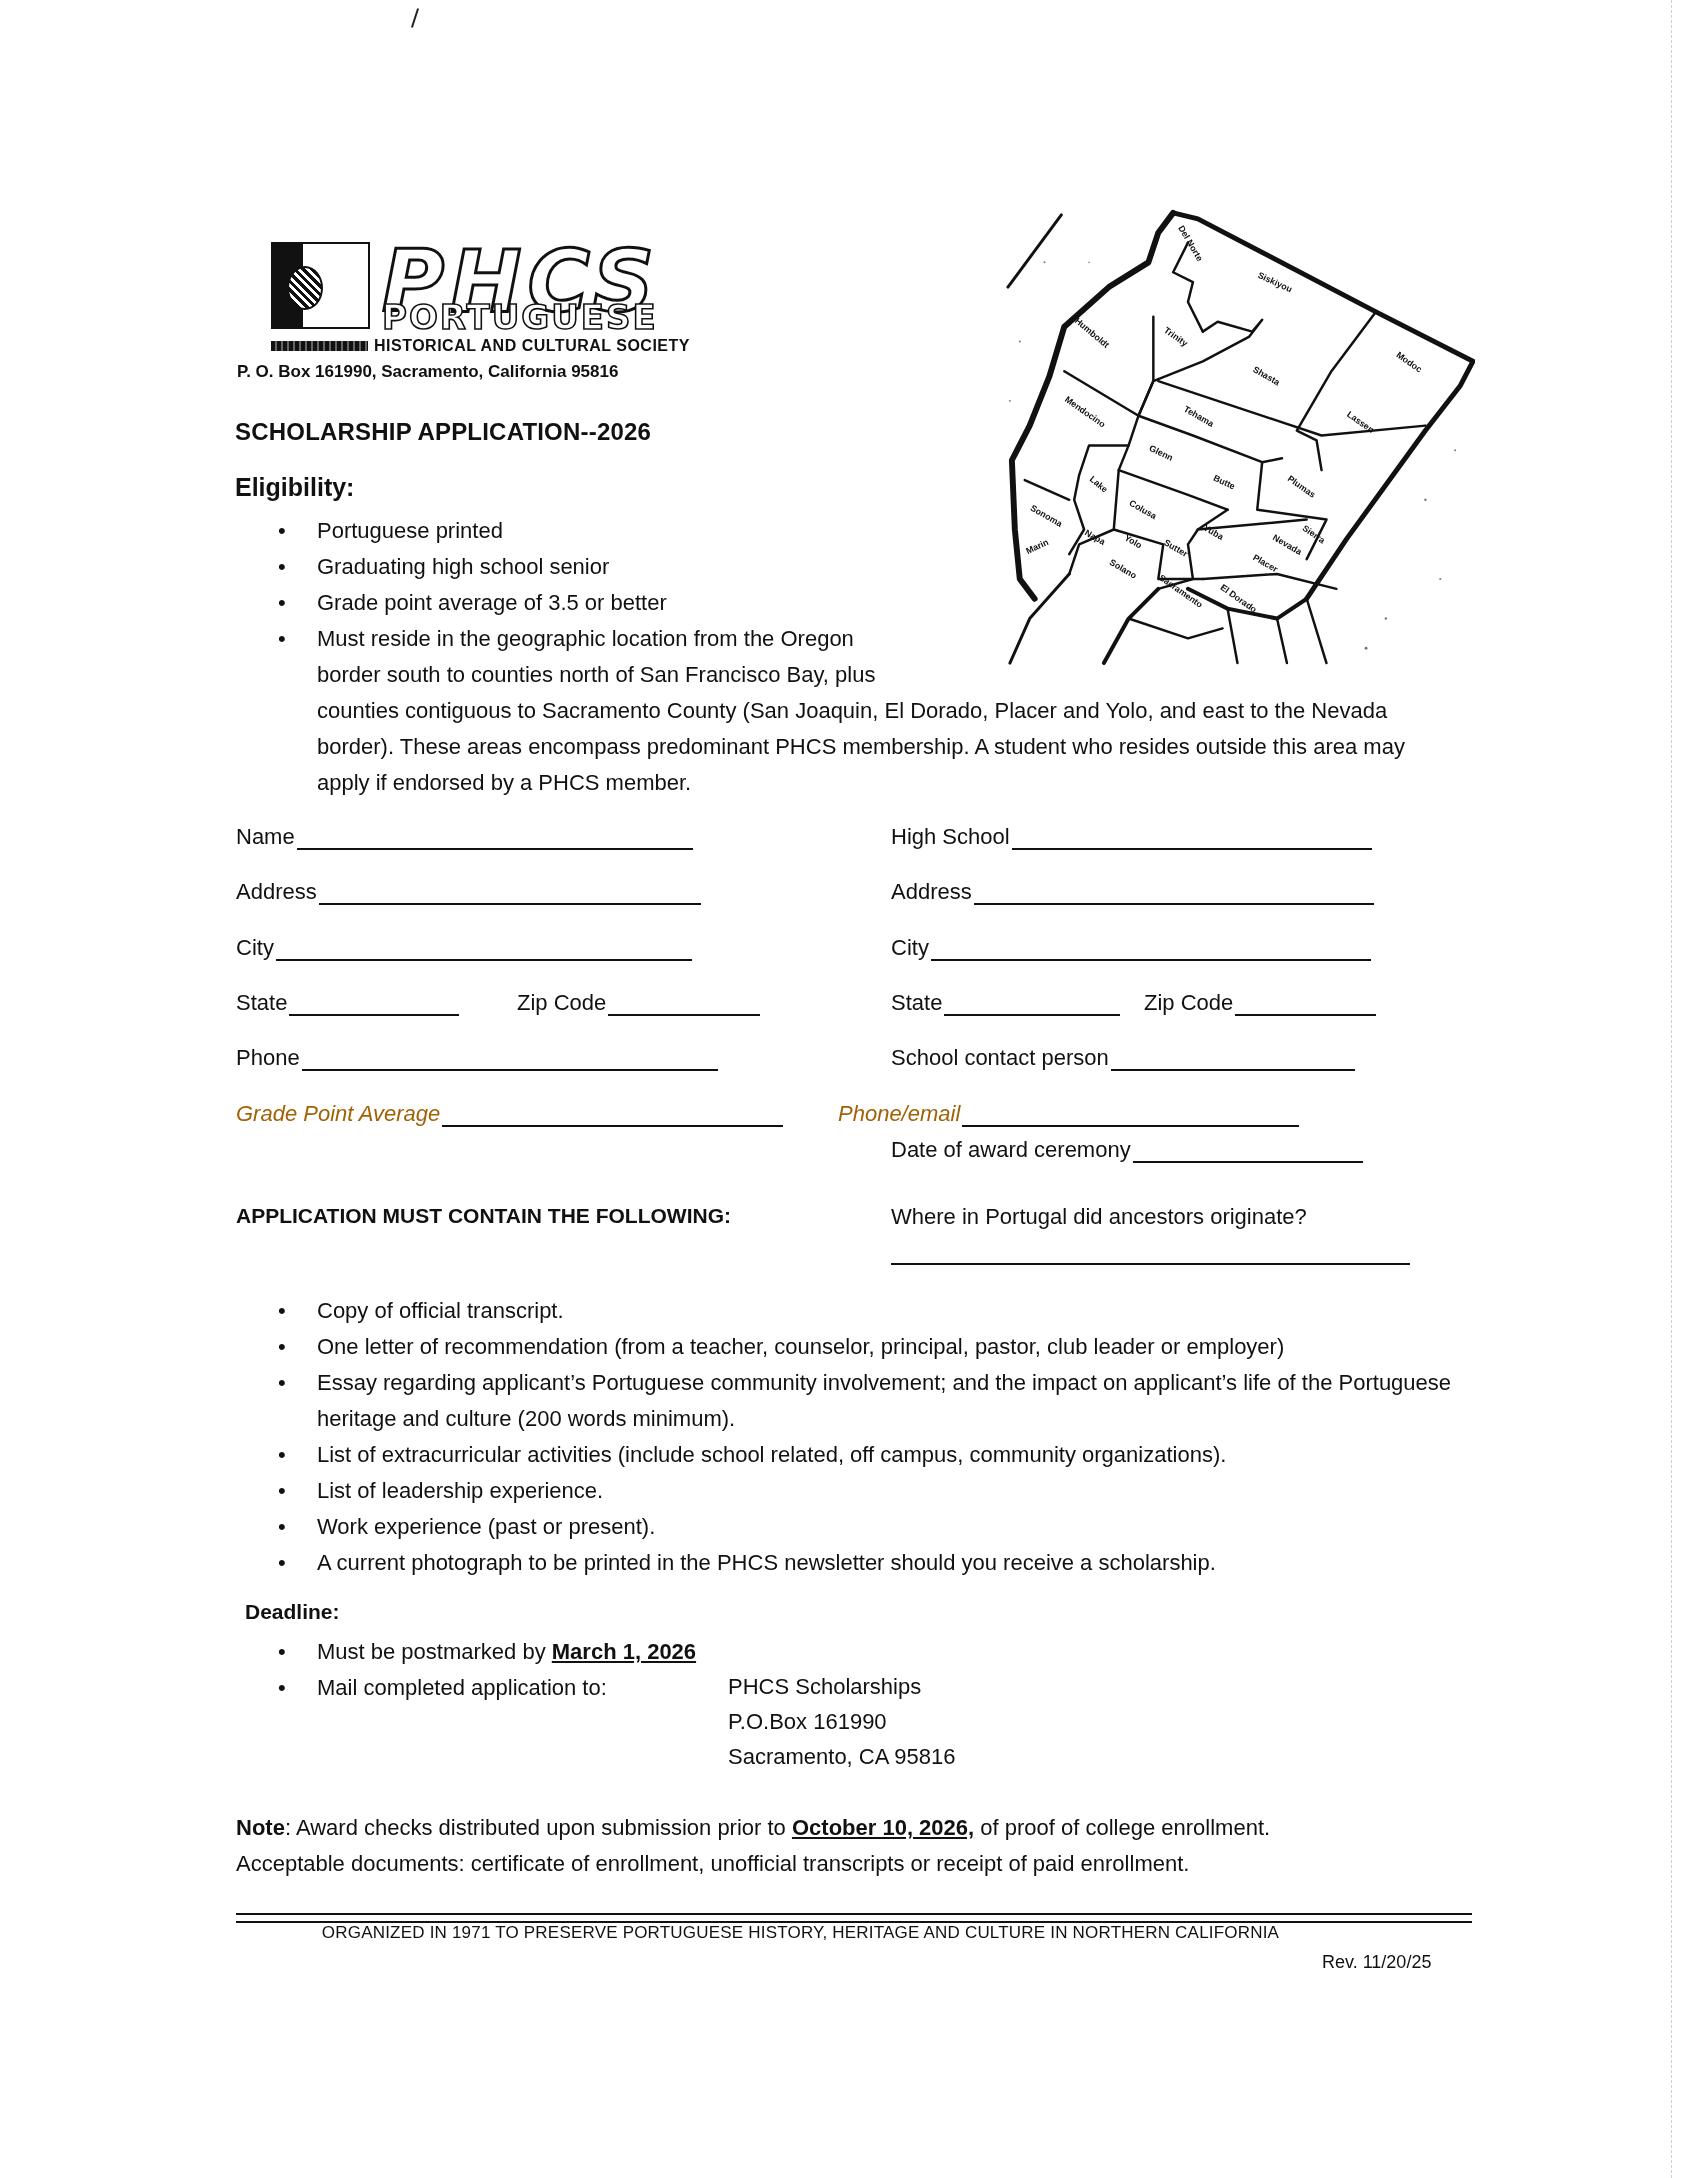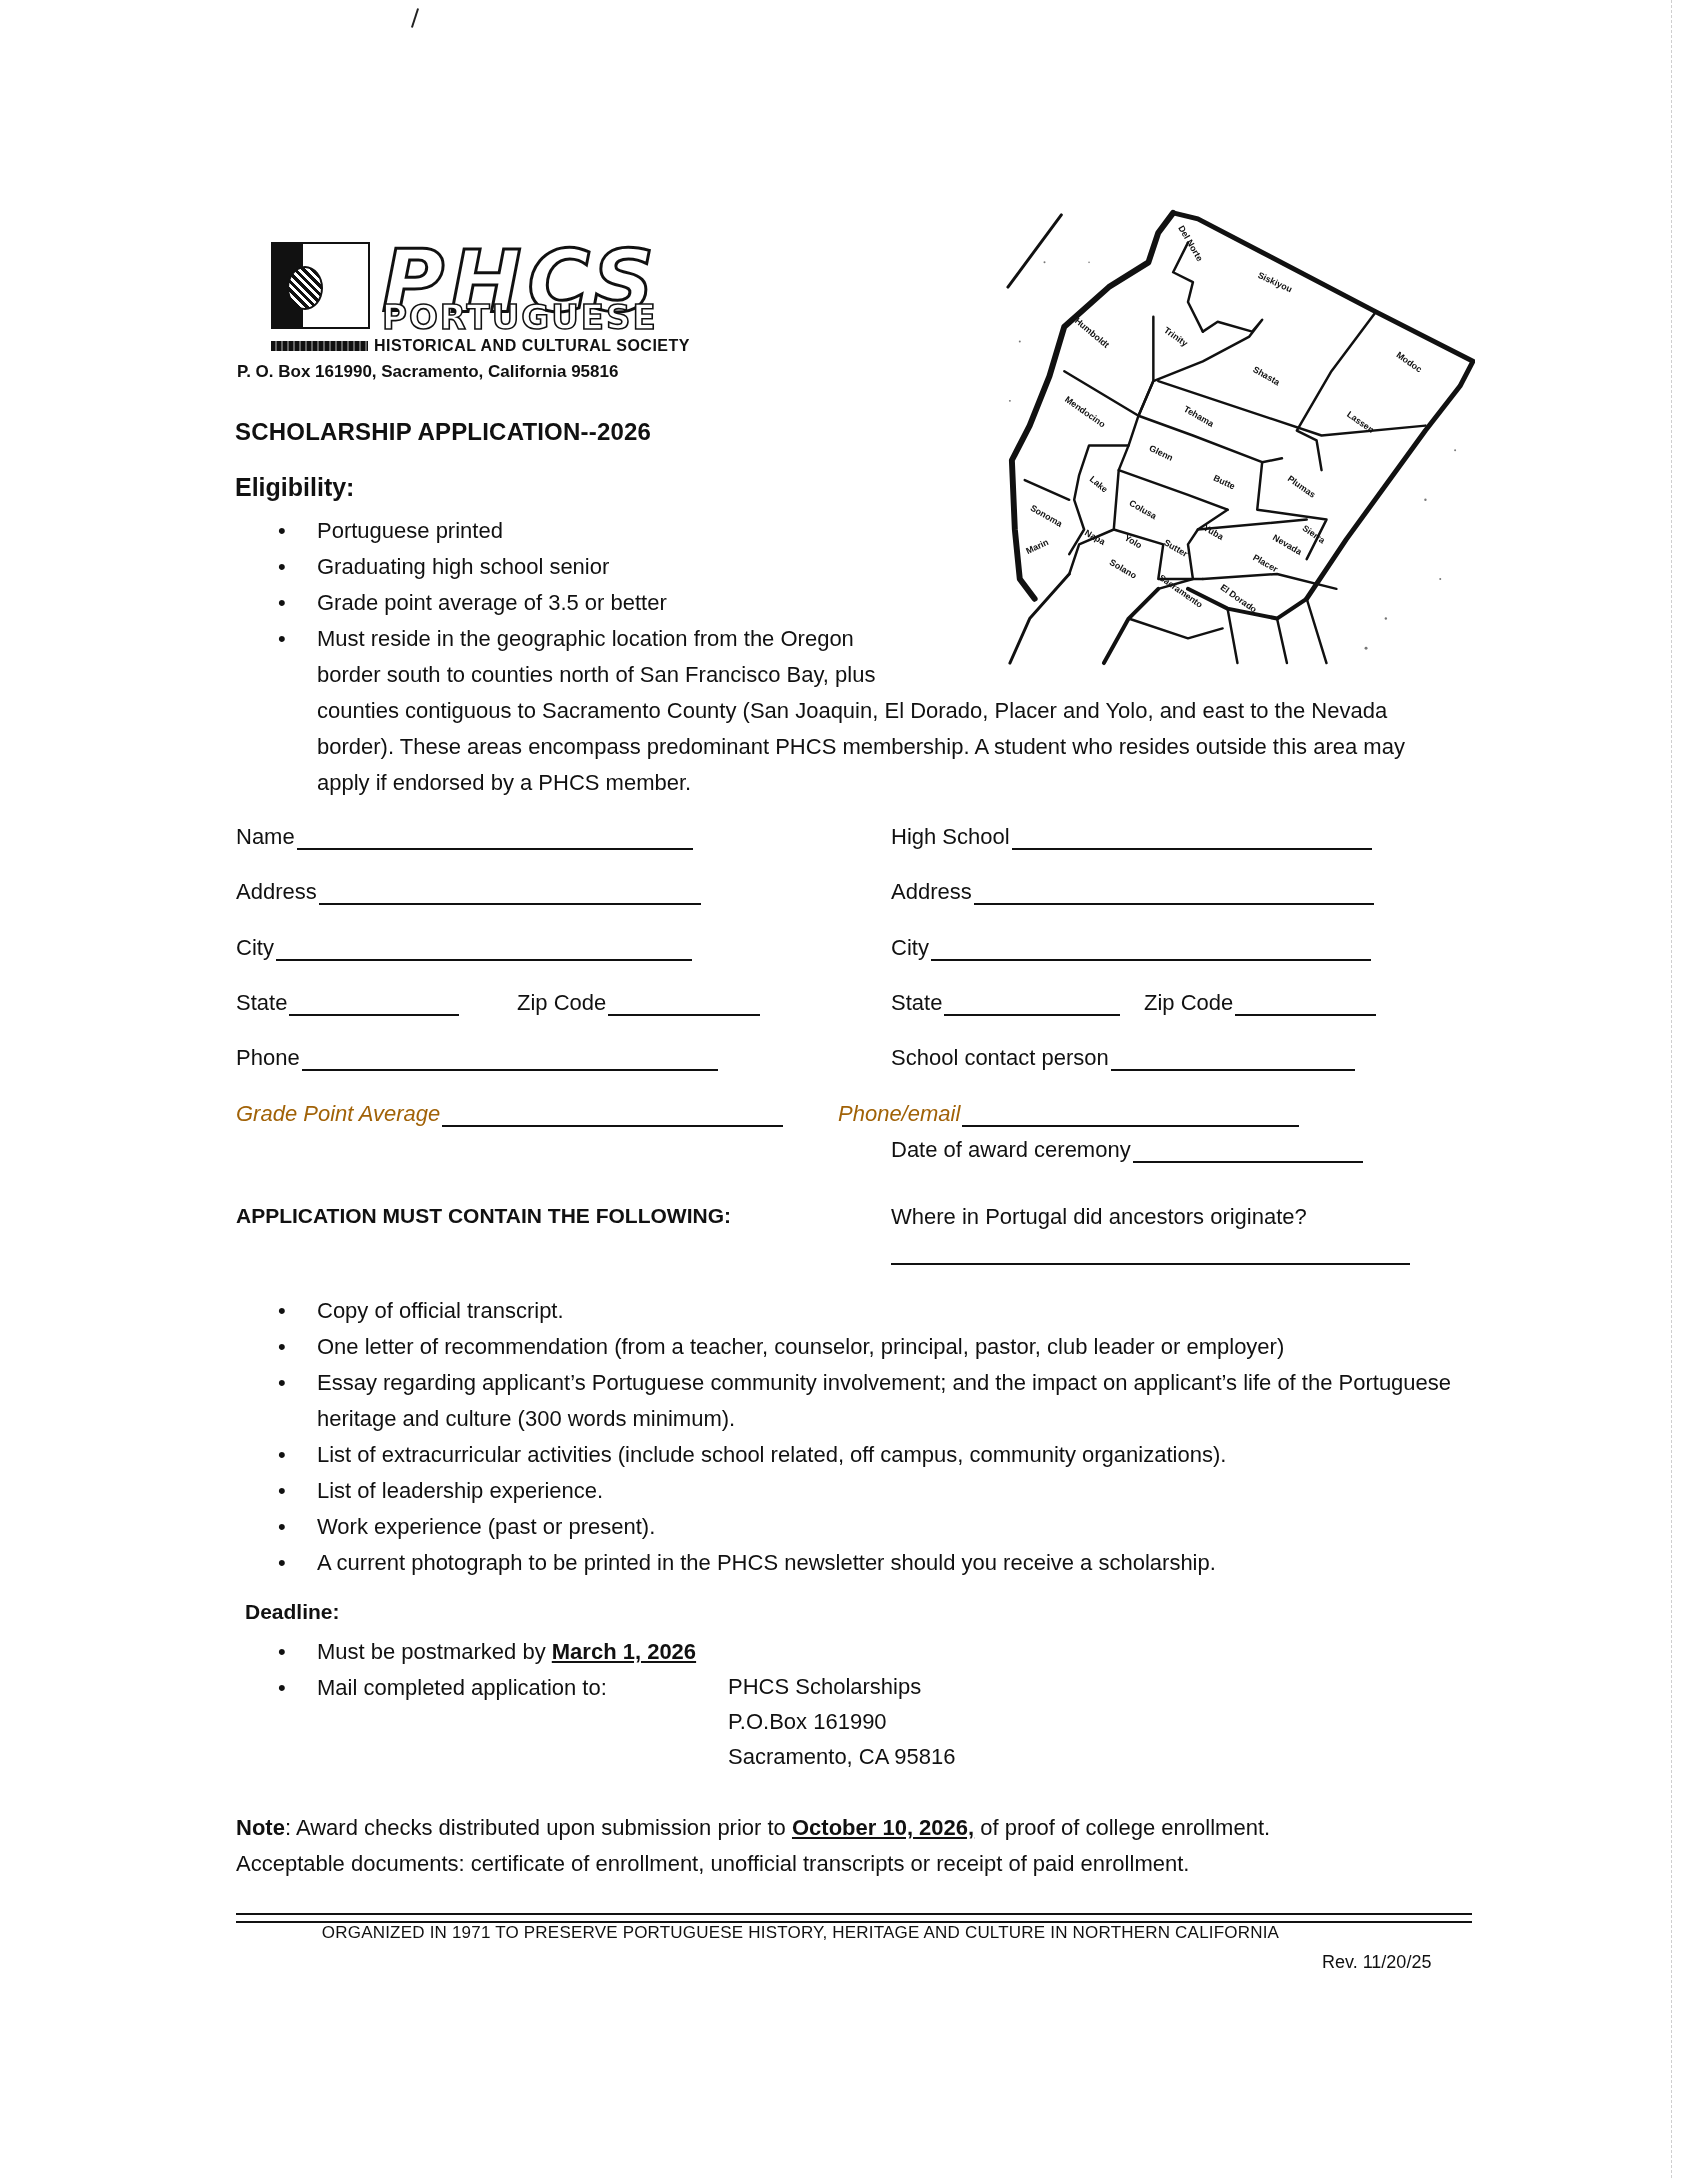--- a/index.html
+++ b/index.html
@@ -232,21 +232,21 @@
     <span class="line" style="width:230px;"></span>
 </div>
 
 <div class="abs contain-head">APPLICATION MUST CONTAIN THE FOLLOWING:</div>
 <div class="abs ancestors-q">Where in Portugal did ancestors originate?</div>
 <div class="abs ancestors-line"></div>
 
 <ul class="abs bullets req-list">
   <li>Copy of official transcript.</li>
   <li>One letter of recommendation (from a teacher, counselor, principal, pastor, club leader or employer)</li>
-  <li>Essay regarding applicant’s Portuguese community involvement; and the impact on applicant’s life of the Portuguese heritage and culture (300 words minimum).</li>
+  <li>Essay regarding applicant’s Portuguese community involvement; and the impact on applicant’s life of the Portuguese heritage and culture (200 words minimum).</li>
   <li>List of extracurricular activities (include school related, off campus, community organizations).</li>
   <li>List of leadership experience.</li>
   <li>Work experience (past or present).</li>
   <li>A current photograph to be printed in the PHCS newsletter should you receive a scholarship.</li>
 </ul>
 
 <div class="abs deadline-head">Deadline:</div>
 <ul class="abs bullets deadline-list">
   <li>
     <span>Must be postmarked by </span><span class="date">March 1, 2026</span>

